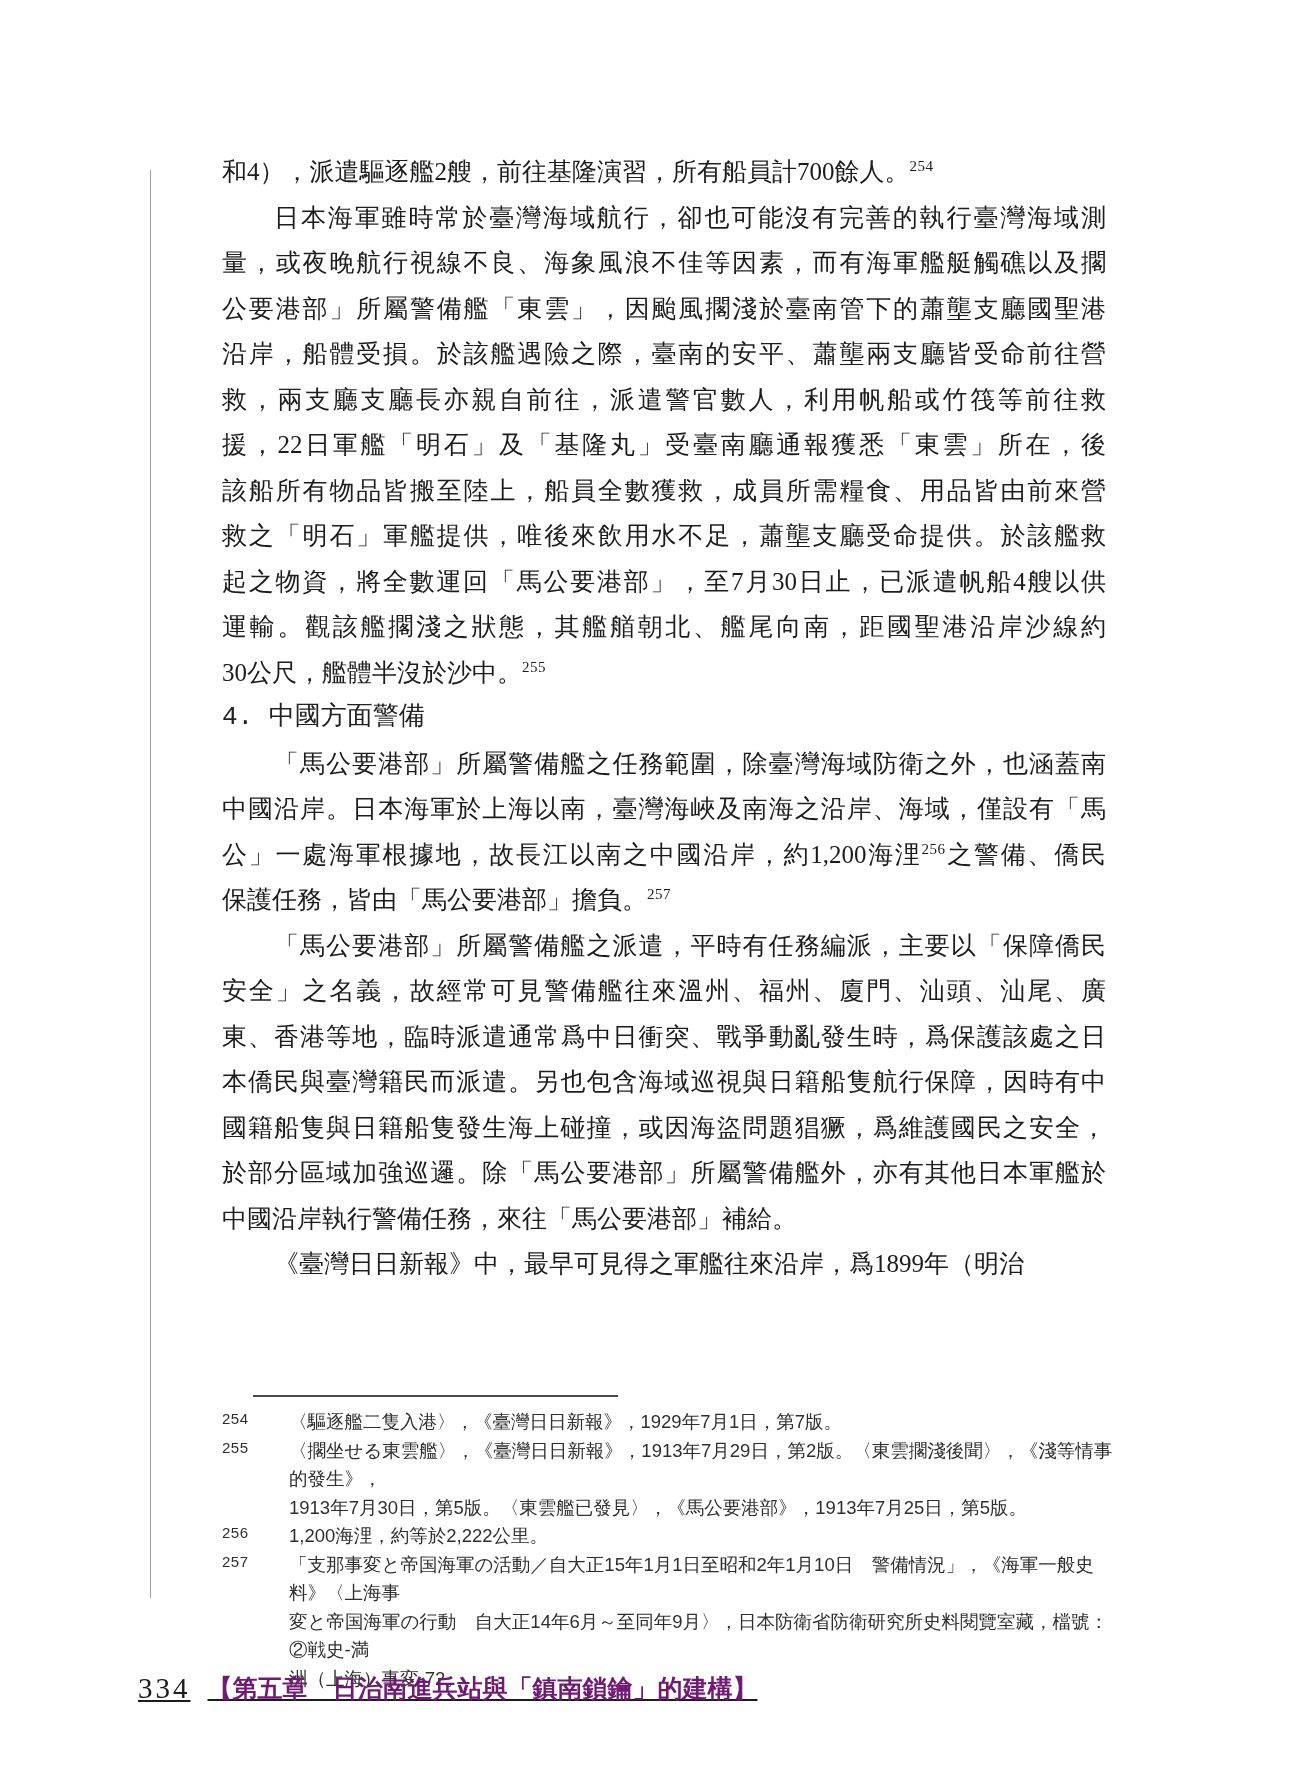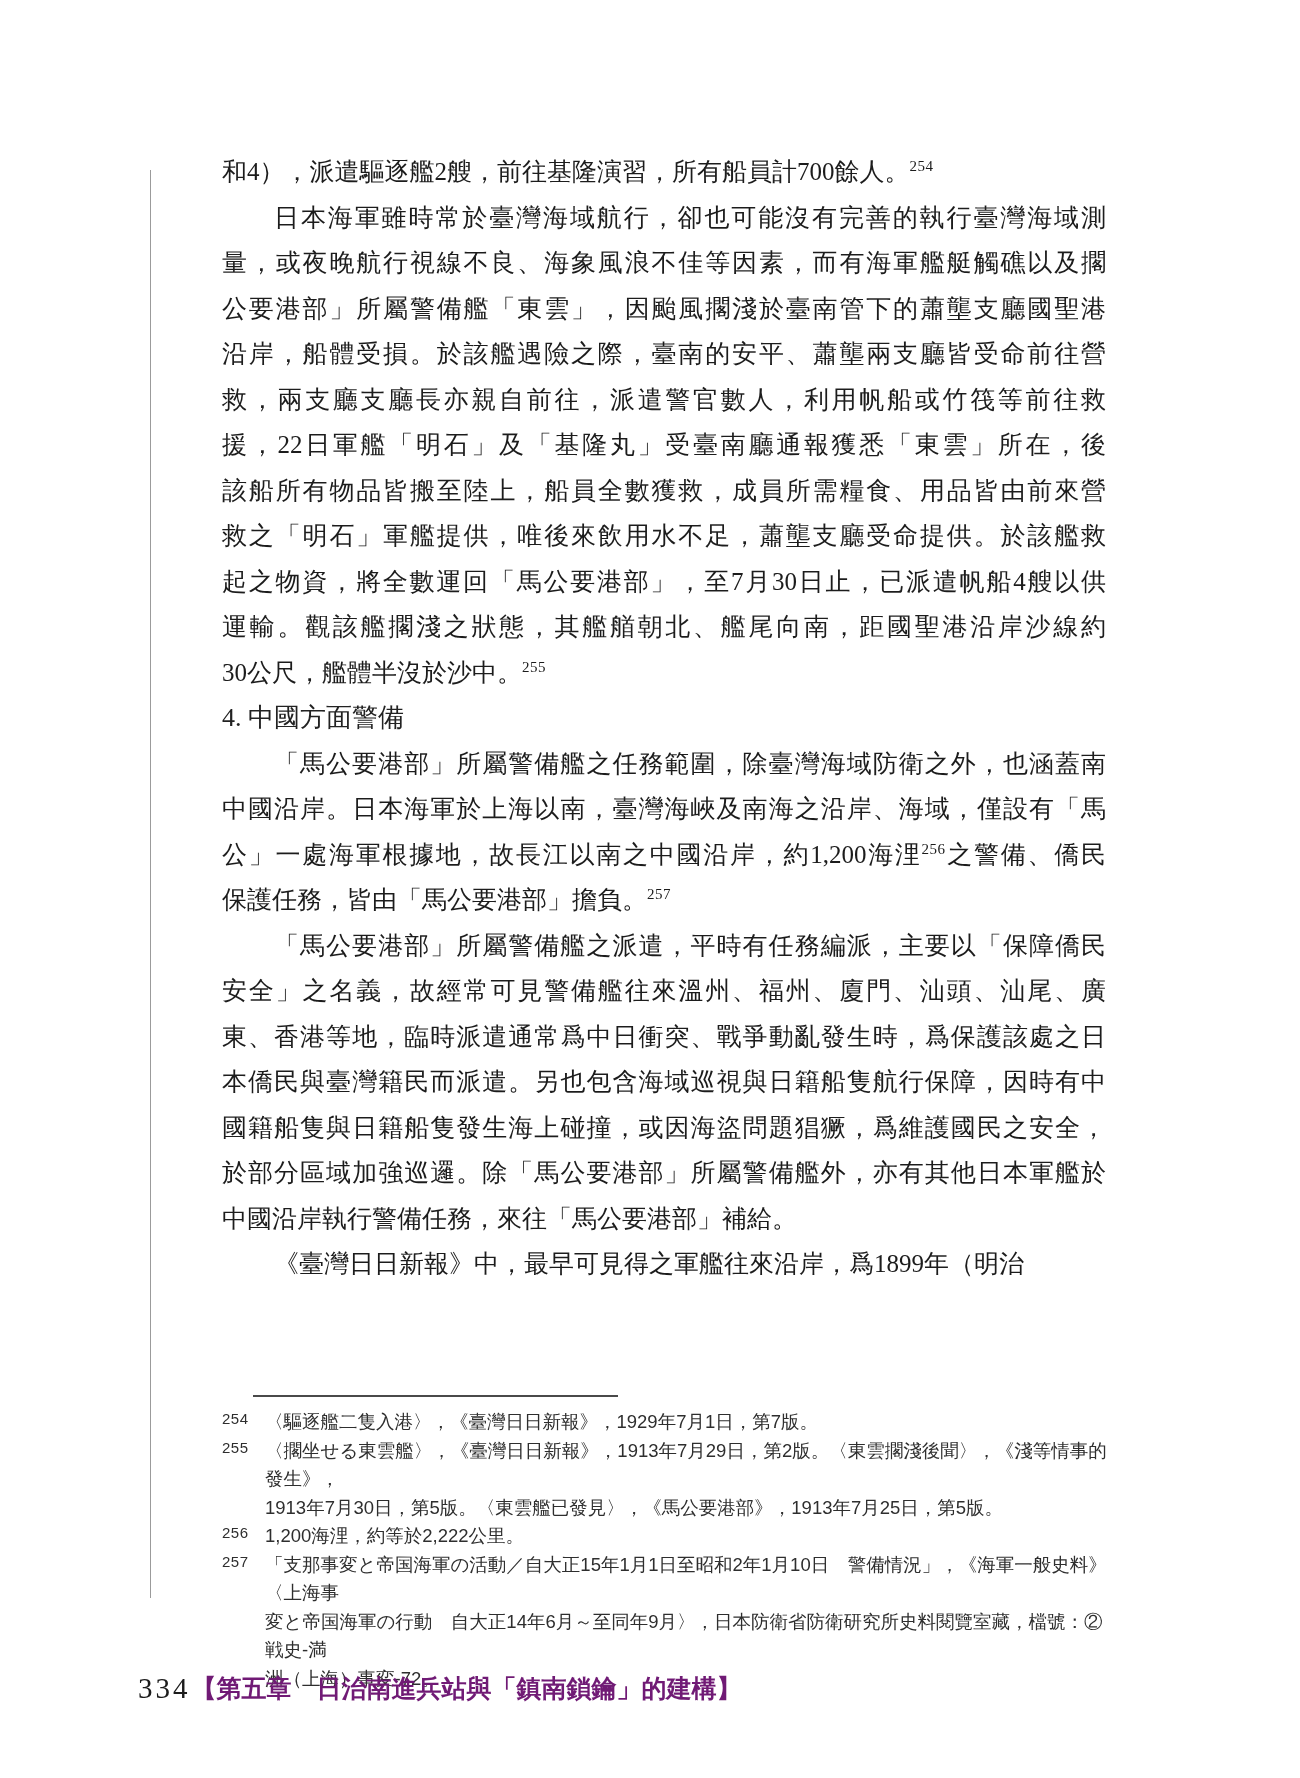--- a/index.html
+++ b/index.html
@@ -19,21 +19,21 @@
     position:absolute; left:222px; top:149px; width:884px;
   }
   .line {
     font-size:25px;
     line-height:45.5px;
     white-space:normal;
   }
   .line.justify { text-align:justify; text-align-last:justify; }
   .line.indent { text-indent:52px; }
   .line.heading {
-    font-family:Liberation Serif, serif;
+    font-family:Liberation Mono, monospace;
     font-size:26px;
     color:#222;
   }
   .line sup {
     font-size:15px; line-height:0;
     vertical-align:super; letter-spacing:0.5px;
   }
   .fn-sep {
     position:absolute; left:253px; top:1395px;
     width:365px; height:1.5px; background:#4a4a4a;
@@ -42,24 +42,24 @@
     position:absolute; left:222px; top:1408px; width:892px;
     font-family:"Liberation Sans", sans-serif;
     font-size:18.5px; line-height:28.5px; color:#2e2e2e;
   }
   .footnote { display:flex; align-items:flex-start; }
   .fn-num {
     flex:0 0 43px; width:43px;
     font-size:15px; position:relative; top:-3px;
     letter-spacing:0.5px;
   }
-  .fn-body { flex:1 1 auto; }
+  .fn-body { flex:1 1 auto;margin-left:24px; }
   .page-footer {
     position:absolute; left:138px; top:1672px;
-    display:flex; align-items:flex-start; gap:1px;
+    display:flex; align-items:flex-start; gap:17px;text-decoration:underline;
   }
   .page-number {
     font-size:29px; letter-spacing:3px; color:#1c1c1c;
   }
   .chapter-title {
     font-size:25px; font-weight:bold; color:#701a75;
   }
 </style>
 </head>
 <body>

